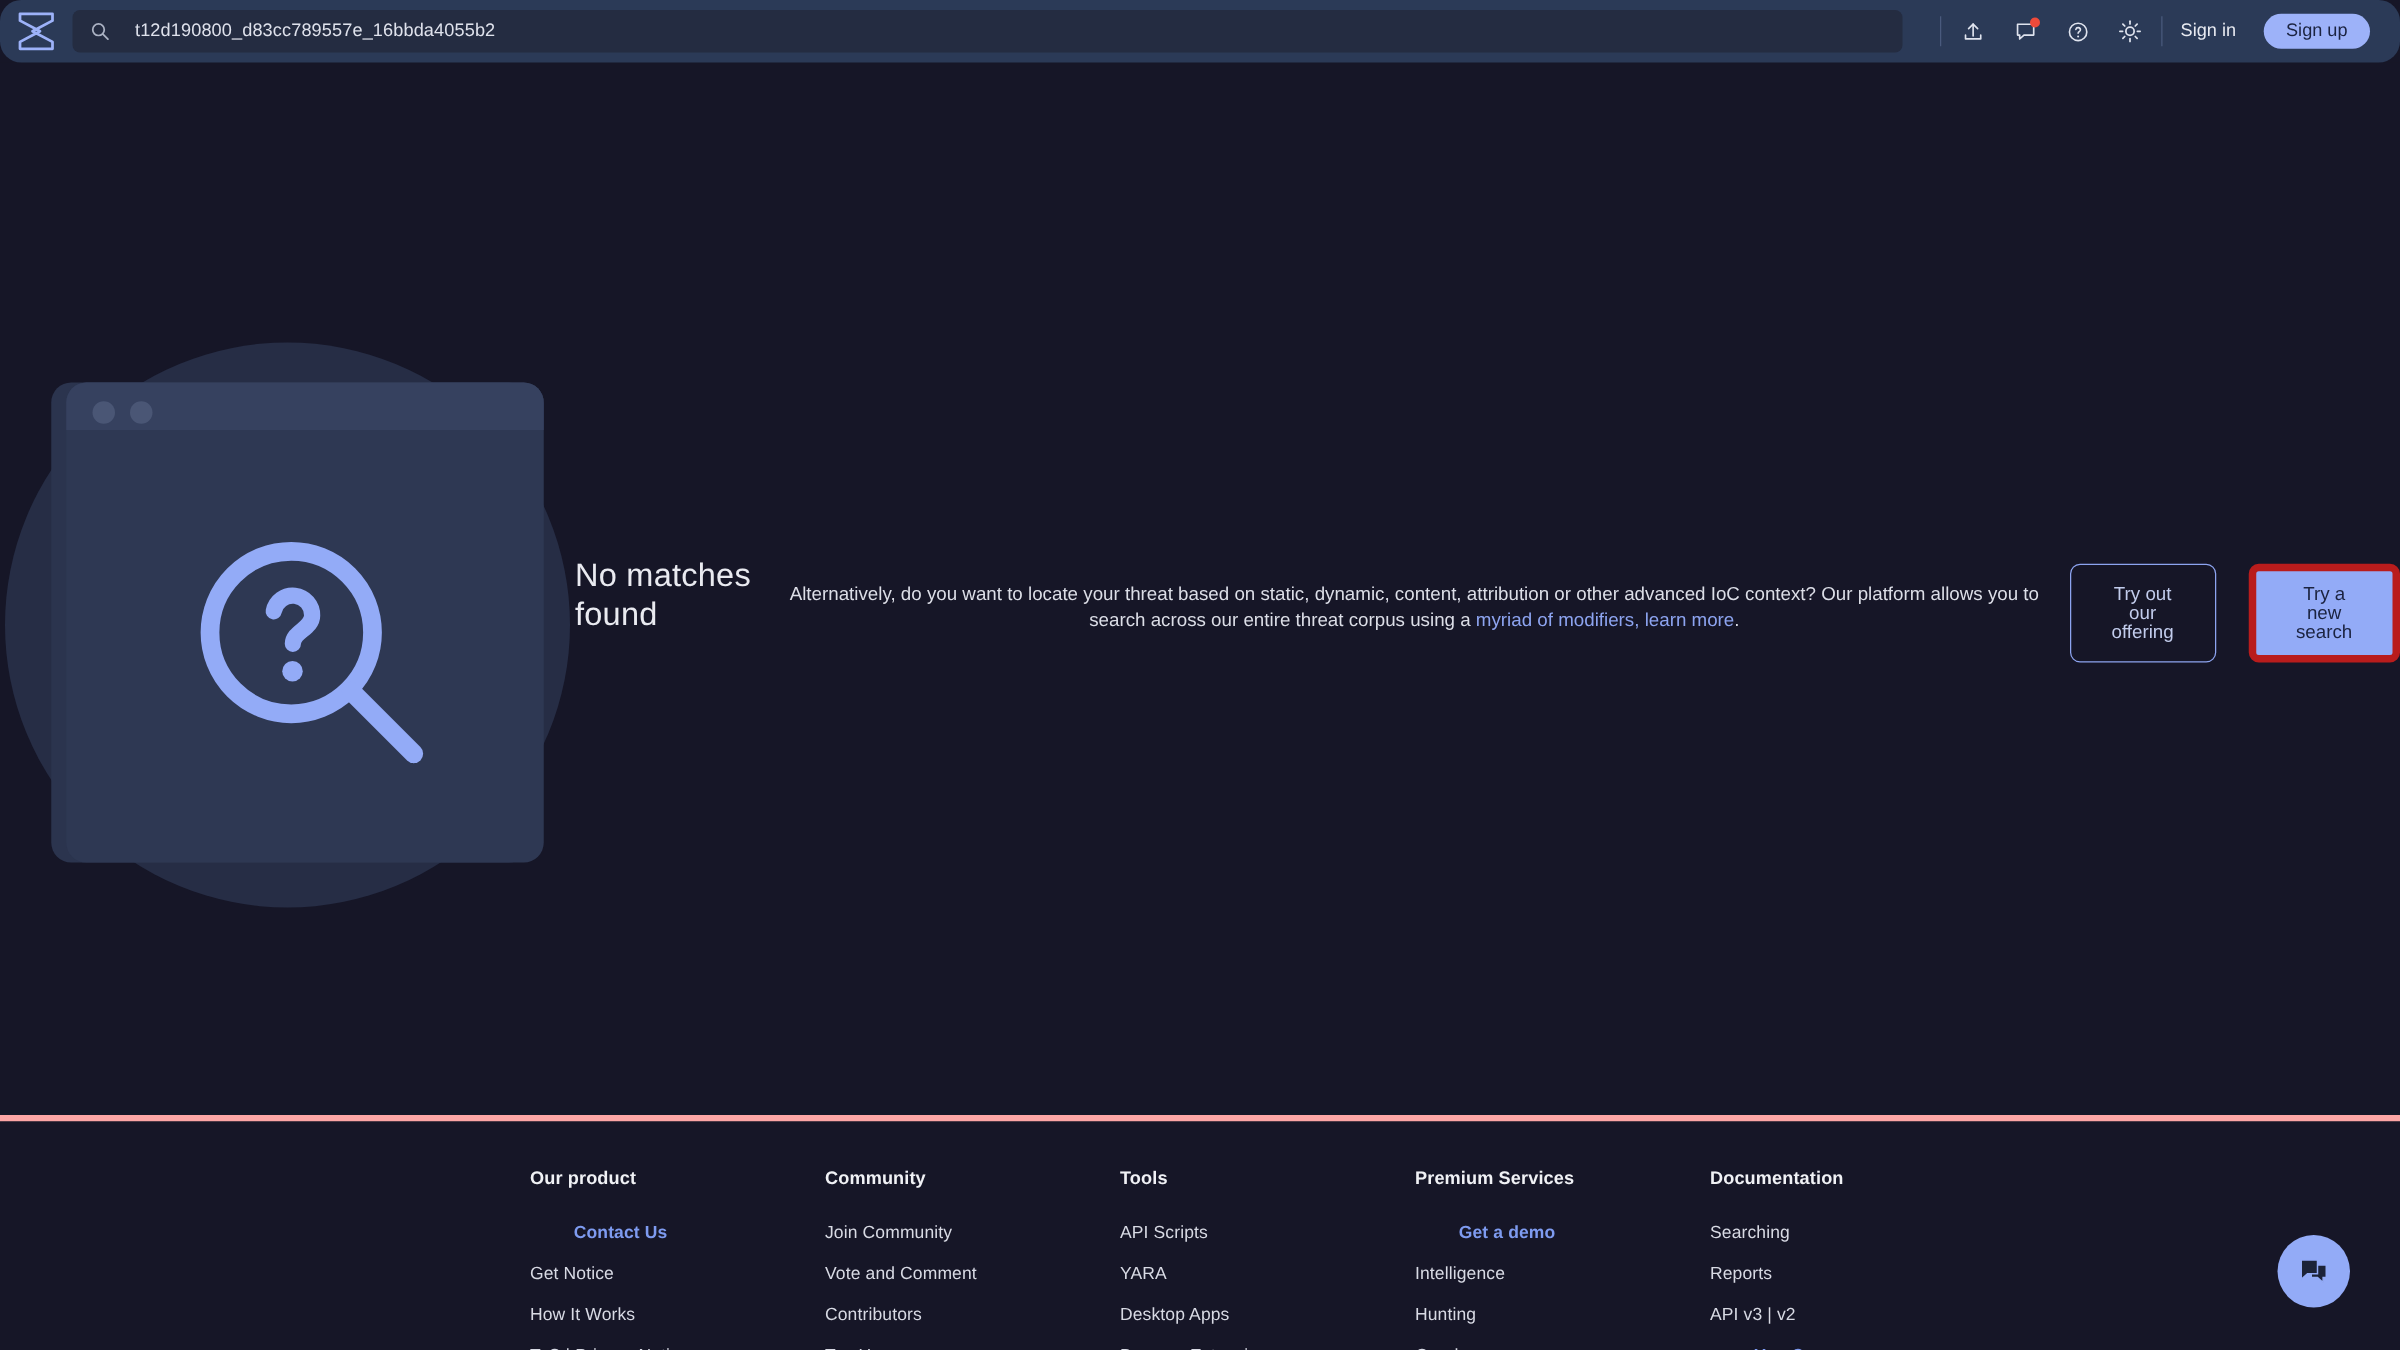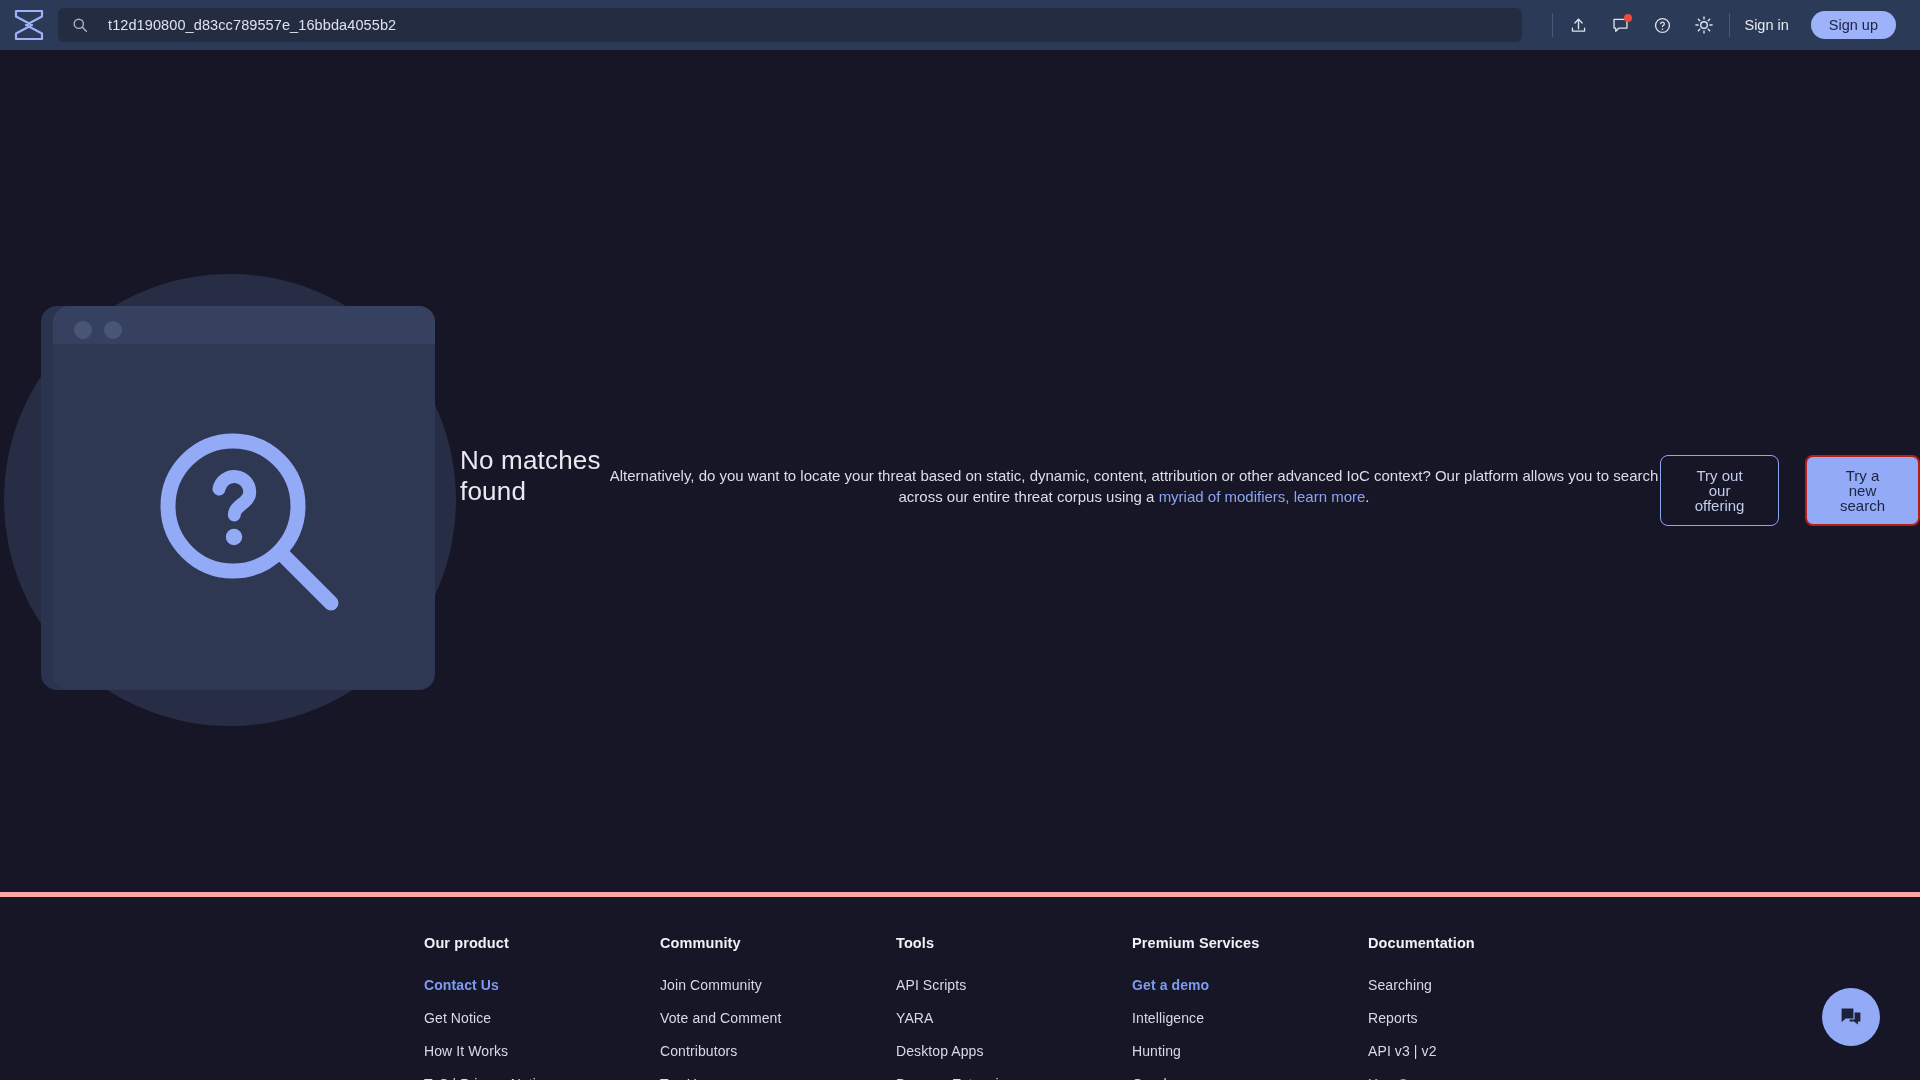--- a/index.html
+++ b/index.html
@@ -20,20 +20,21 @@
 
   
   .header {
     height: 50px;
     background: #2b3a57;
     display: flex;
     align-items: center;
     padding: 0 24px 0 8px;
     position: relative;
     z-index: 20;
+    border-radius: 17px;
   }
 
   .logo {
     width: 42px;
     height: 42px;
     flex: 0 0 42px;
     display: flex;
     align-items: center;
     justify-content: center;
     margin-right: 8px;
@@ -175,21 +176,21 @@
     cursor: pointer;
     line-height: 1;
   }
   .btn-outline {
     background: transparent;
     border: 1px solid #8da4f0;
     color: #c2ccec;
   }
   .btn-filled {
     background: #93abf7;
-    border: 2px solid #b91c1c;
+    border: 6px solid #b91c1c;
     color: #1b2340;
   }
 
   
   .footer {
     height: 188px;
     background: #161627;
     border-top: 5px solid #fca5a5;
     position: relative;
   }
@@ -212,20 +213,21 @@
     font-size: 14px;
     color: #d8dae4;
     text-decoration: none;
     margin-bottom: 17px;
     letter-spacing: .1px;
     cursor: pointer;
   }
   .fcol a.hl {
     color: #7e9bf0;
     font-weight: bold;
+    margin-left: 35px;
   }
 
   
   .fab {
     position: absolute;
     right: 40px;
     bottom: 34px;
     width: 58px;
     height: 58px;
     border-radius: 50%;

